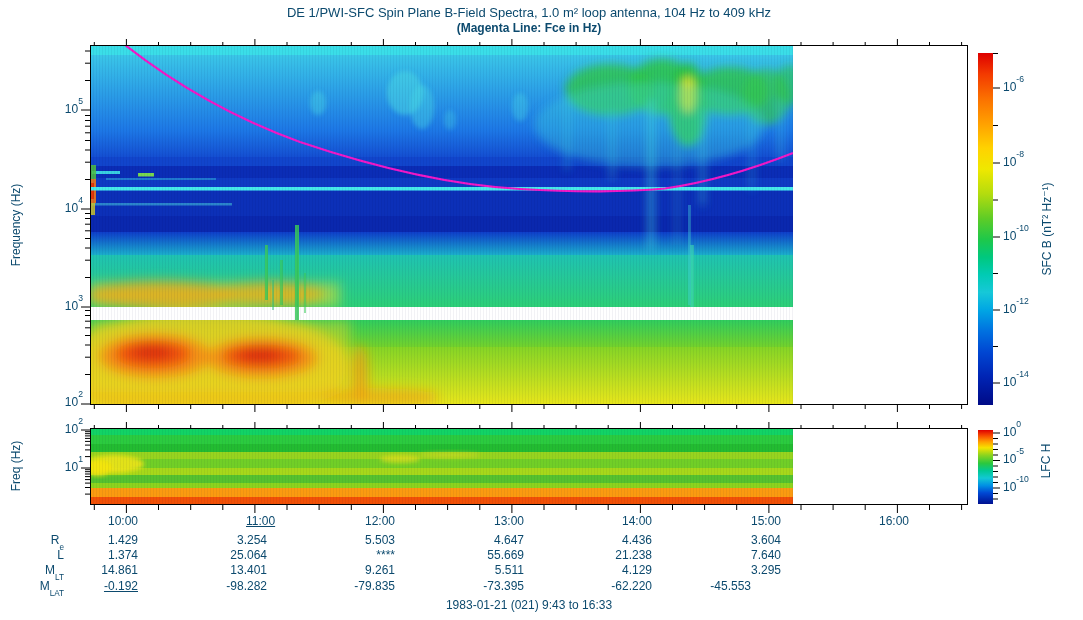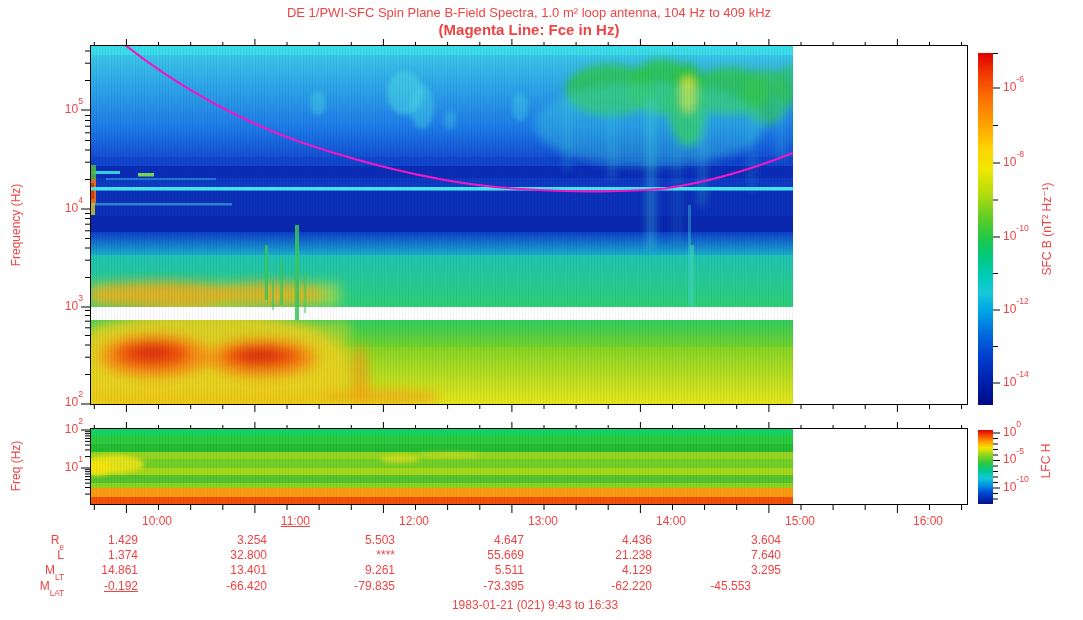--- a/index.html
+++ b/index.html
@@ -1,30 +1,30 @@
 <!DOCTYPE html>
 <html><head>
 <meta charset="utf-8">
 <style>
   html,body{margin:0;padding:0;background:#fff;}
   #canvas{position:relative;width:1083px;height:620px;background:#fff;overflow:hidden;
-    font-family:"Liberation Sans","DejaVu Sans",sans-serif;color:#ef4444;}
+    font-family:"Liberation Sans","DejaVu Sans",sans-serif;color:#0c4a6e;}
   .abs{position:absolute;}
   .ctr{text-align:center;}
   .title{top:5px;left:0;width:1058px;font-size:13px;}
-  .subtitle{top:21px;left:0;width:1058px;font-size:15px;font-weight:bold;}
+  .subtitle{top:21px;left:0;width:1058px;font-size:12px;font-weight:bold;}
   .lfc-title{top:411px;left:0;width:1058px;font-size:12.3px;}
   .frame{border:1px solid #000;box-sizing:border-box;background:transparent;}
   .vlabel{white-space:nowrap;font-size:12px;transform:translate(-50%,-50%) rotate(-90deg);}
   .ytick{width:36px;text-align:right;left:47px;font-size:12px;}
   .ctick{left:1003px;width:48px;text-align:left;font-size:12px;}
-  .xtick{top:514px;width:64px;text-align:right;font-size:12px;}
+  .xtick{top:514px;width:64px;text-align:left;font-size:12px;}
   .erow-label{width:50px;text-align:right;left:14px;font-size:12px;}
   .eval{width:90px;text-align:right;font-size:12px;}
-  .date{top:598px;left:0;width:1058px;text-align:center;font-size:12px;margin-left:6px;}
+  .date{top:598px;left:0;width:1058px;text-align:center;font-size:12px;}
   sup{font-size:.72em;position:relative;top:-.45em;line-height:0;}
   sub{font-size:.68em;position:relative;top:.28em;line-height:0;}
   .tex{background:repeating-linear-gradient(90deg,rgba(0,0,60,.05) 0px,rgba(0,0,60,.05) 1px,rgba(0,0,0,0) 1px,rgba(0,0,0,0) 3px);pointer-events:none;}
   svg{display:block;}
 </style>
 </head>
 <body>
 
 <div id="canvas">
 
@@ -299,35 +299,35 @@
   <div class="abs erow-label" style="top:579px;"><span>M</span><sub>LAT</sub></div>
 
   <div class="abs eval" style="top:533px;left:48px;">1.429</div>
   <div class="abs eval" style="top:533px;left:177px;">3.254</div>
   <div class="abs eval" style="top:533px;left:305px;">5.503</div>
   <div class="abs eval" style="top:533px;left:434px;">4.647</div>
   <div class="abs eval" style="top:533px;left:562px;">4.436</div>
   <div class="abs eval" style="top:533px;left:691px;">3.604</div>
 
   <div class="abs eval" style="top:548px;left:48px;">1.374</div>
-  <div class="abs eval" style="top:548px;left:177px;">32.800</div>
+  <div class="abs eval" style="top:548px;left:177px;">25.064</div>
   <div class="abs eval" style="top:548px;left:305px;">****</div>
   <div class="abs eval" style="top:548px;left:434px;">55.669</div>
   <div class="abs eval" style="top:548px;left:562px;">21.238</div>
   <div class="abs eval" style="top:548px;left:691px;">7.640</div>
 
   <div class="abs eval" style="top:563px;left:48px;">14.861</div>
   <div class="abs eval" style="top:563px;left:177px;">13.401</div>
   <div class="abs eval" style="top:563px;left:305px;">9.261</div>
   <div class="abs eval" style="top:563px;left:434px;">5.511</div>
   <div class="abs eval" style="top:563px;left:562px;">4.129</div>
   <div class="abs eval" style="top:563px;left:691px;">3.295</div>
 
   <div class="abs eval" style="top:579px;left:48px;text-decoration:underline;">-0.192</div>
-  <div class="abs eval" style="top:579px;left:177px;">-66.420</div>
+  <div class="abs eval" style="top:579px;left:177px;">-98.282</div>
   <div class="abs eval" style="top:579px;left:305px;">-79.835</div>
   <div class="abs eval" style="top:579px;left:434px;">-73.395</div>
   <div class="abs eval" style="top:579px;left:562px;">-62.220</div>
   <div class="abs eval" style="top:579px;left:661px;">-45.553</div>
 
   <div class="abs date">1983-01-21 (021) 9:43 to 16:33</div>
 
 </div>
 
 </body></html>

